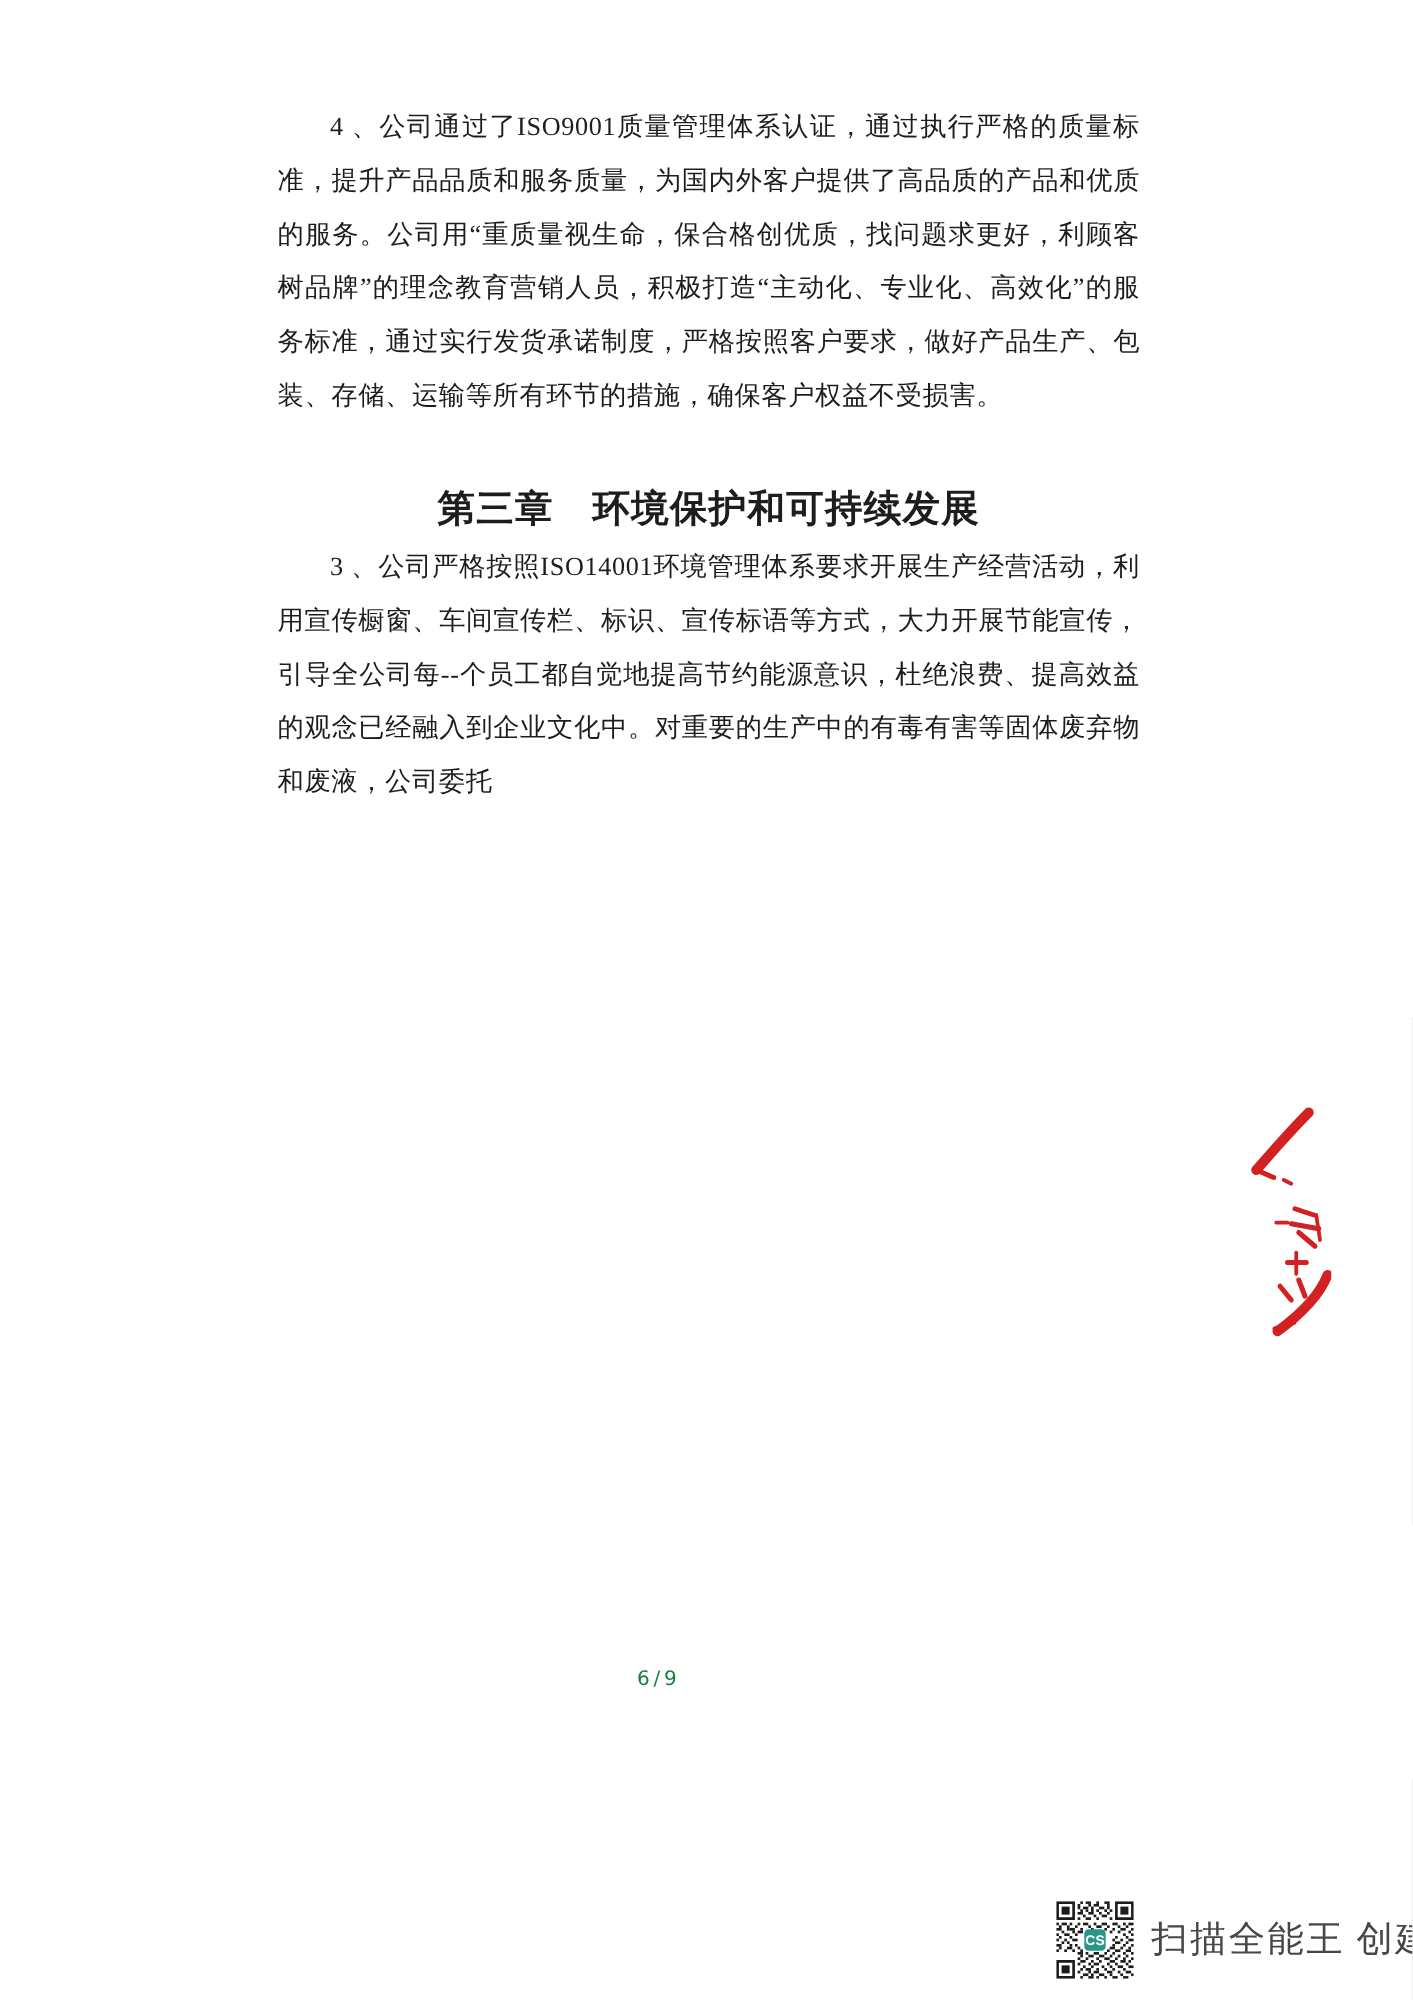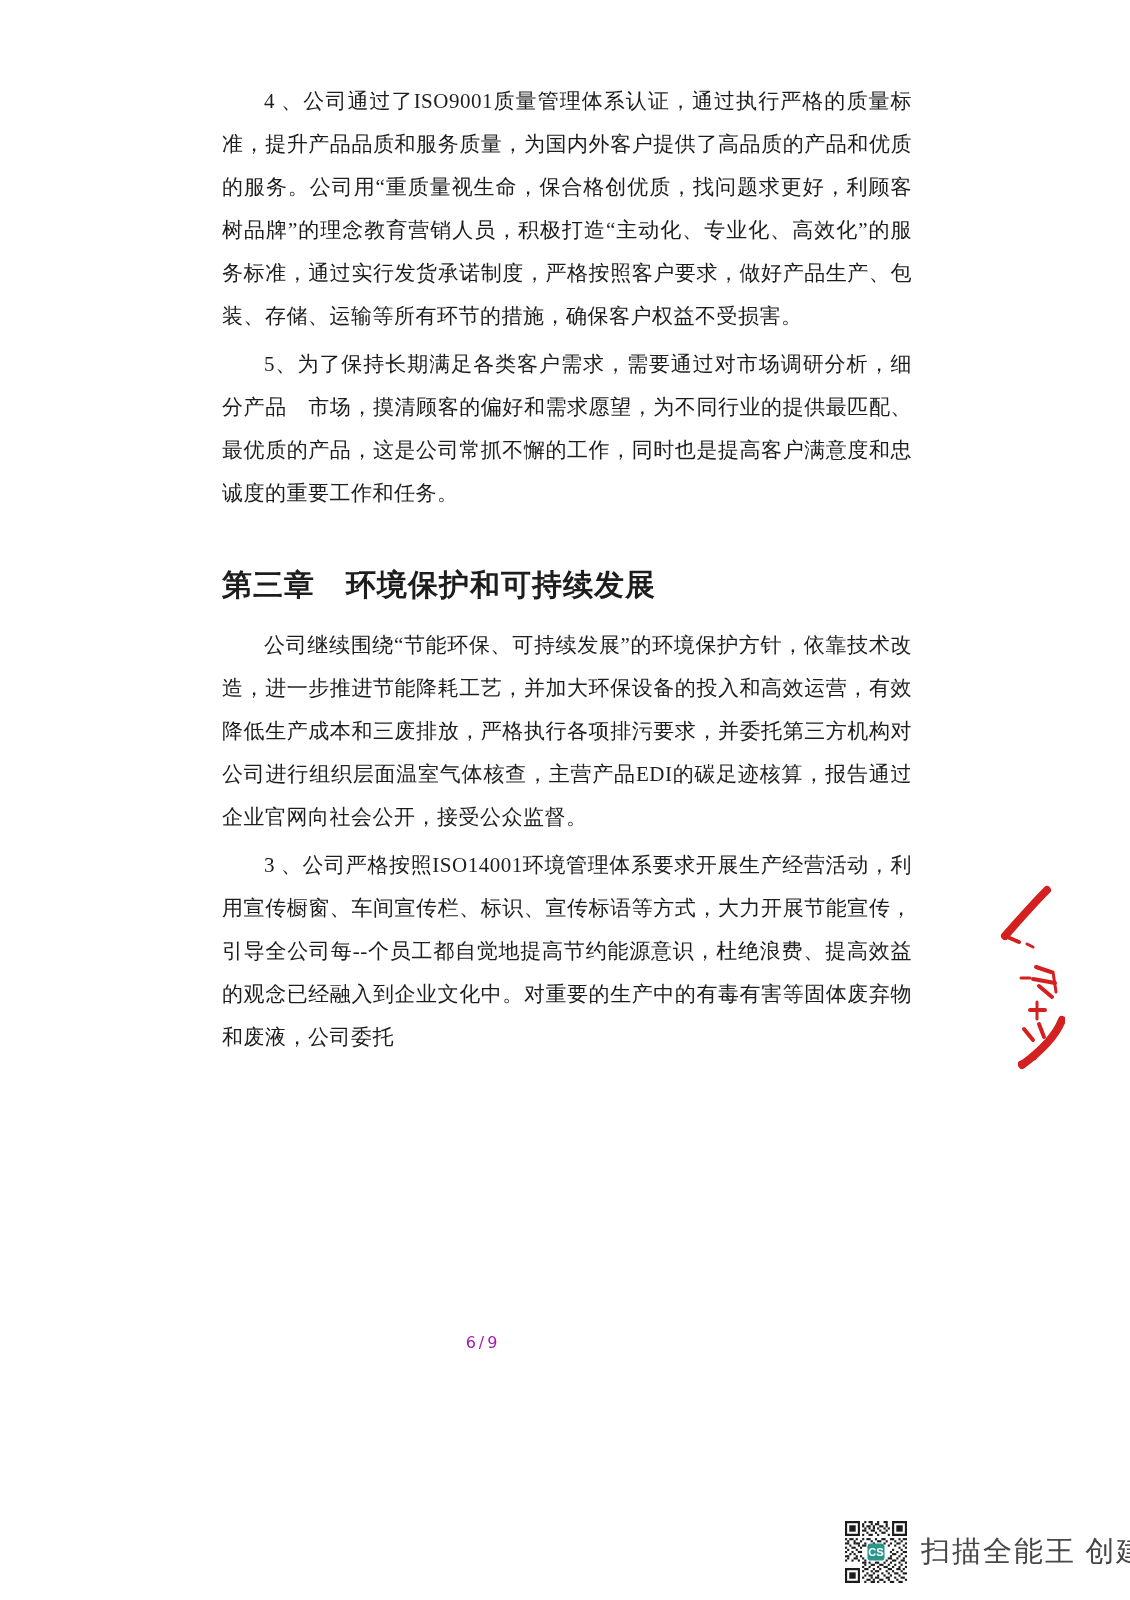--- a/index.html
+++ b/index.html
@@ -20,33 +20,35 @@
     text-align:justify;
     letter-spacing:0.5px;
   }
   .content p{
     margin:0 0 5px 0;
     text-indent:2em;
   }
   .chapter-title{
     font-size:30px;
     font-weight:bold;
+    text-align:center;
     text-indent:0;
-    margin:50px 0 19px 0;
+    margin:50px 0 4px 0;
     letter-spacing:1px;
     line-height:40px;
   }
   .page-number{
     position:absolute;
     top:1333px;left:0;width:966px;
     text-align:center;
     font-family:"DejaVu Sans","Liberation Sans",sans-serif;
     font-size:16px;
     letter-spacing:3px;
-    color:#a21caf;
+    color:#15803d;
+    padding-left:44px;
   }
   .stamp{
     position:absolute;
     left:975px;top:882px;
     width:90px;height:190px;
   }
   .footer{
     position:absolute;
     left:845px;top:1521px;
     display:flex;
@@ -62,23 +64,21 @@
     font-family:"Liberation Serif","DejaVu Serif",serif;
   }
 </style>
 </head>
 <body>
 
 <div id="page">
 
   <div class="content">
     <p>4 、公司通过了ISO9001质量管理体系认证，通过执行严格的质量标准，提升产品品质和服务质量，为国内外客户提供了高品质的产品和优质的服务。公司用“重质量视生命，保合格创优质，找问题求更好，利顾客树品牌”的理念教育营销人员，积极打造“主动化、专业化、高效化”的服务标准，通过实行发货承诺制度，严格按照客户要求，做好产品生产、包装、存储、运输等所有环节的措施，确保客户权益不受损害。</p>
-    <p>5、为了保持长期满足各类客户需求，需要通过对市场调研分析，细分产品　市场，摸清顾客的偏好和需求愿望，为不同行业的提供最匹配、最优质的产品，这是公司常抓不懈的工作，同时也是提高客户满意度和忠诚度的重要工作和任务。</p>
     <div class="chapter-title">第三章　环境保护和可持续发展</div>
-    <p>公司继续围绕“节能环保、可持续发展”的环境保护方针，依靠技术改造，进一步推进节能降耗工艺，并加大环保设备的投入和高效运营，有效降低生产成本和三废排放，严格执行各项排污要求，并委托第三方机构对公司进行组织层面温室气体核查，主营产品EDI的碳足迹核算，报告通过企业官网向社会公开，接受公众监督。</p>
     <p>3 、公司严格按照ISO14001环境管理体系要求开展生产经营活动，利用宣传橱窗、车间宣传栏、标识、宣传标语等方式，大力开展节能宣传，引导全公司每--个员工都自觉地提高节约能源意识，杜绝浪费、提高效益的观念已经融入到企业文化中。对重要的生产中的有毒有害等固体废弃物和废液，公司委托</p>
   </div>
 
   <div class="page-number">6/9</div>
 
   <svg class="stamp" viewBox="0 0 90 190" fill="none" stroke="#d32020" stroke-linecap="round" stroke-linejoin="round">
     <path d="M72,8 C60,20 44,38 30,54" stroke-width="8"></path>
     <path d="M30,54 L44,60" stroke-width="4"></path>
     <path d="M52,62 l6,3" stroke-width="3"></path>
     <path d="M46,96 h9" stroke-width="3"></path>

